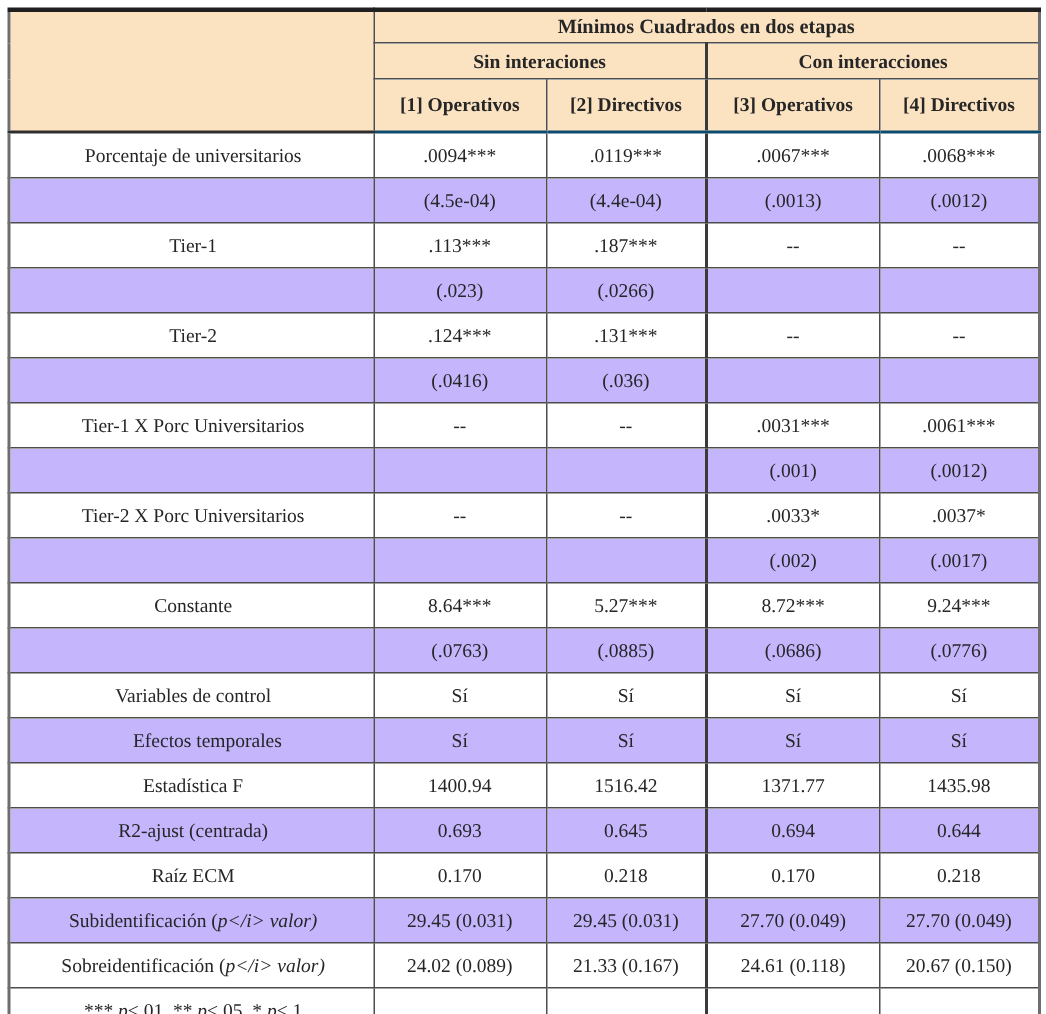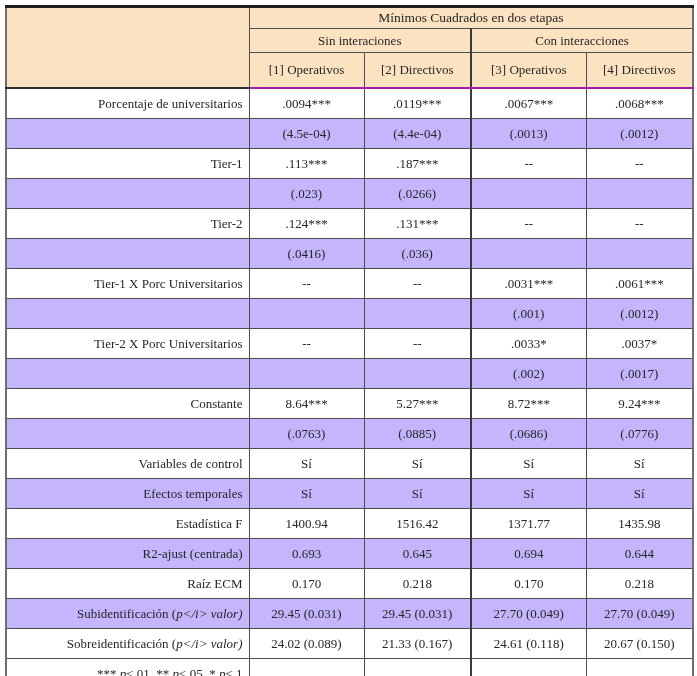--- a/index.html
+++ b/index.html
@@ -36,32 +36,32 @@
   th, td {
     border: 1px solid #4d4d4d;
     padding: 2px 6px;
     vertical-align: middle;
     font-weight: normal;
     overflow: hidden;
     white-space: nowrap;
   }
   thead th {
     background: #fbe3c2;
-    font-weight: normal;
+    font-weight: bold;
     text-align: center;
   }
   .hdr-top    { height: 20px; font-size: 13.5px; }
   .hdr-group  { height: 24px; font-size: 13px; }
-  .hdr-cols th { height: 30px; border-bottom: 2px solid #a21caf; }
+  .hdr-cols th { height: 30px; border-bottom: 2px solid #0c4a6e; }
   .corner     { border-bottom: 2px solid #2e2e2e; }
 
   tbody td { height: 25px; background: #ffffff; }
   tbody tr.shade td { background: #c4b5fd; }
 
-  td.lbl { text-align: right; padding-left: 8px; }
+  td.lbl { text-align: center; padding-left: 8px; }
   td.lbl.indent { padding-left: 27px; }
   td.val { text-align: center; }
 
   .sep-l { border-left: 2px solid #3a3a3a; }
 </style>
 </head>
 <body>
 
 <div class="page">
   <table class="reg">

